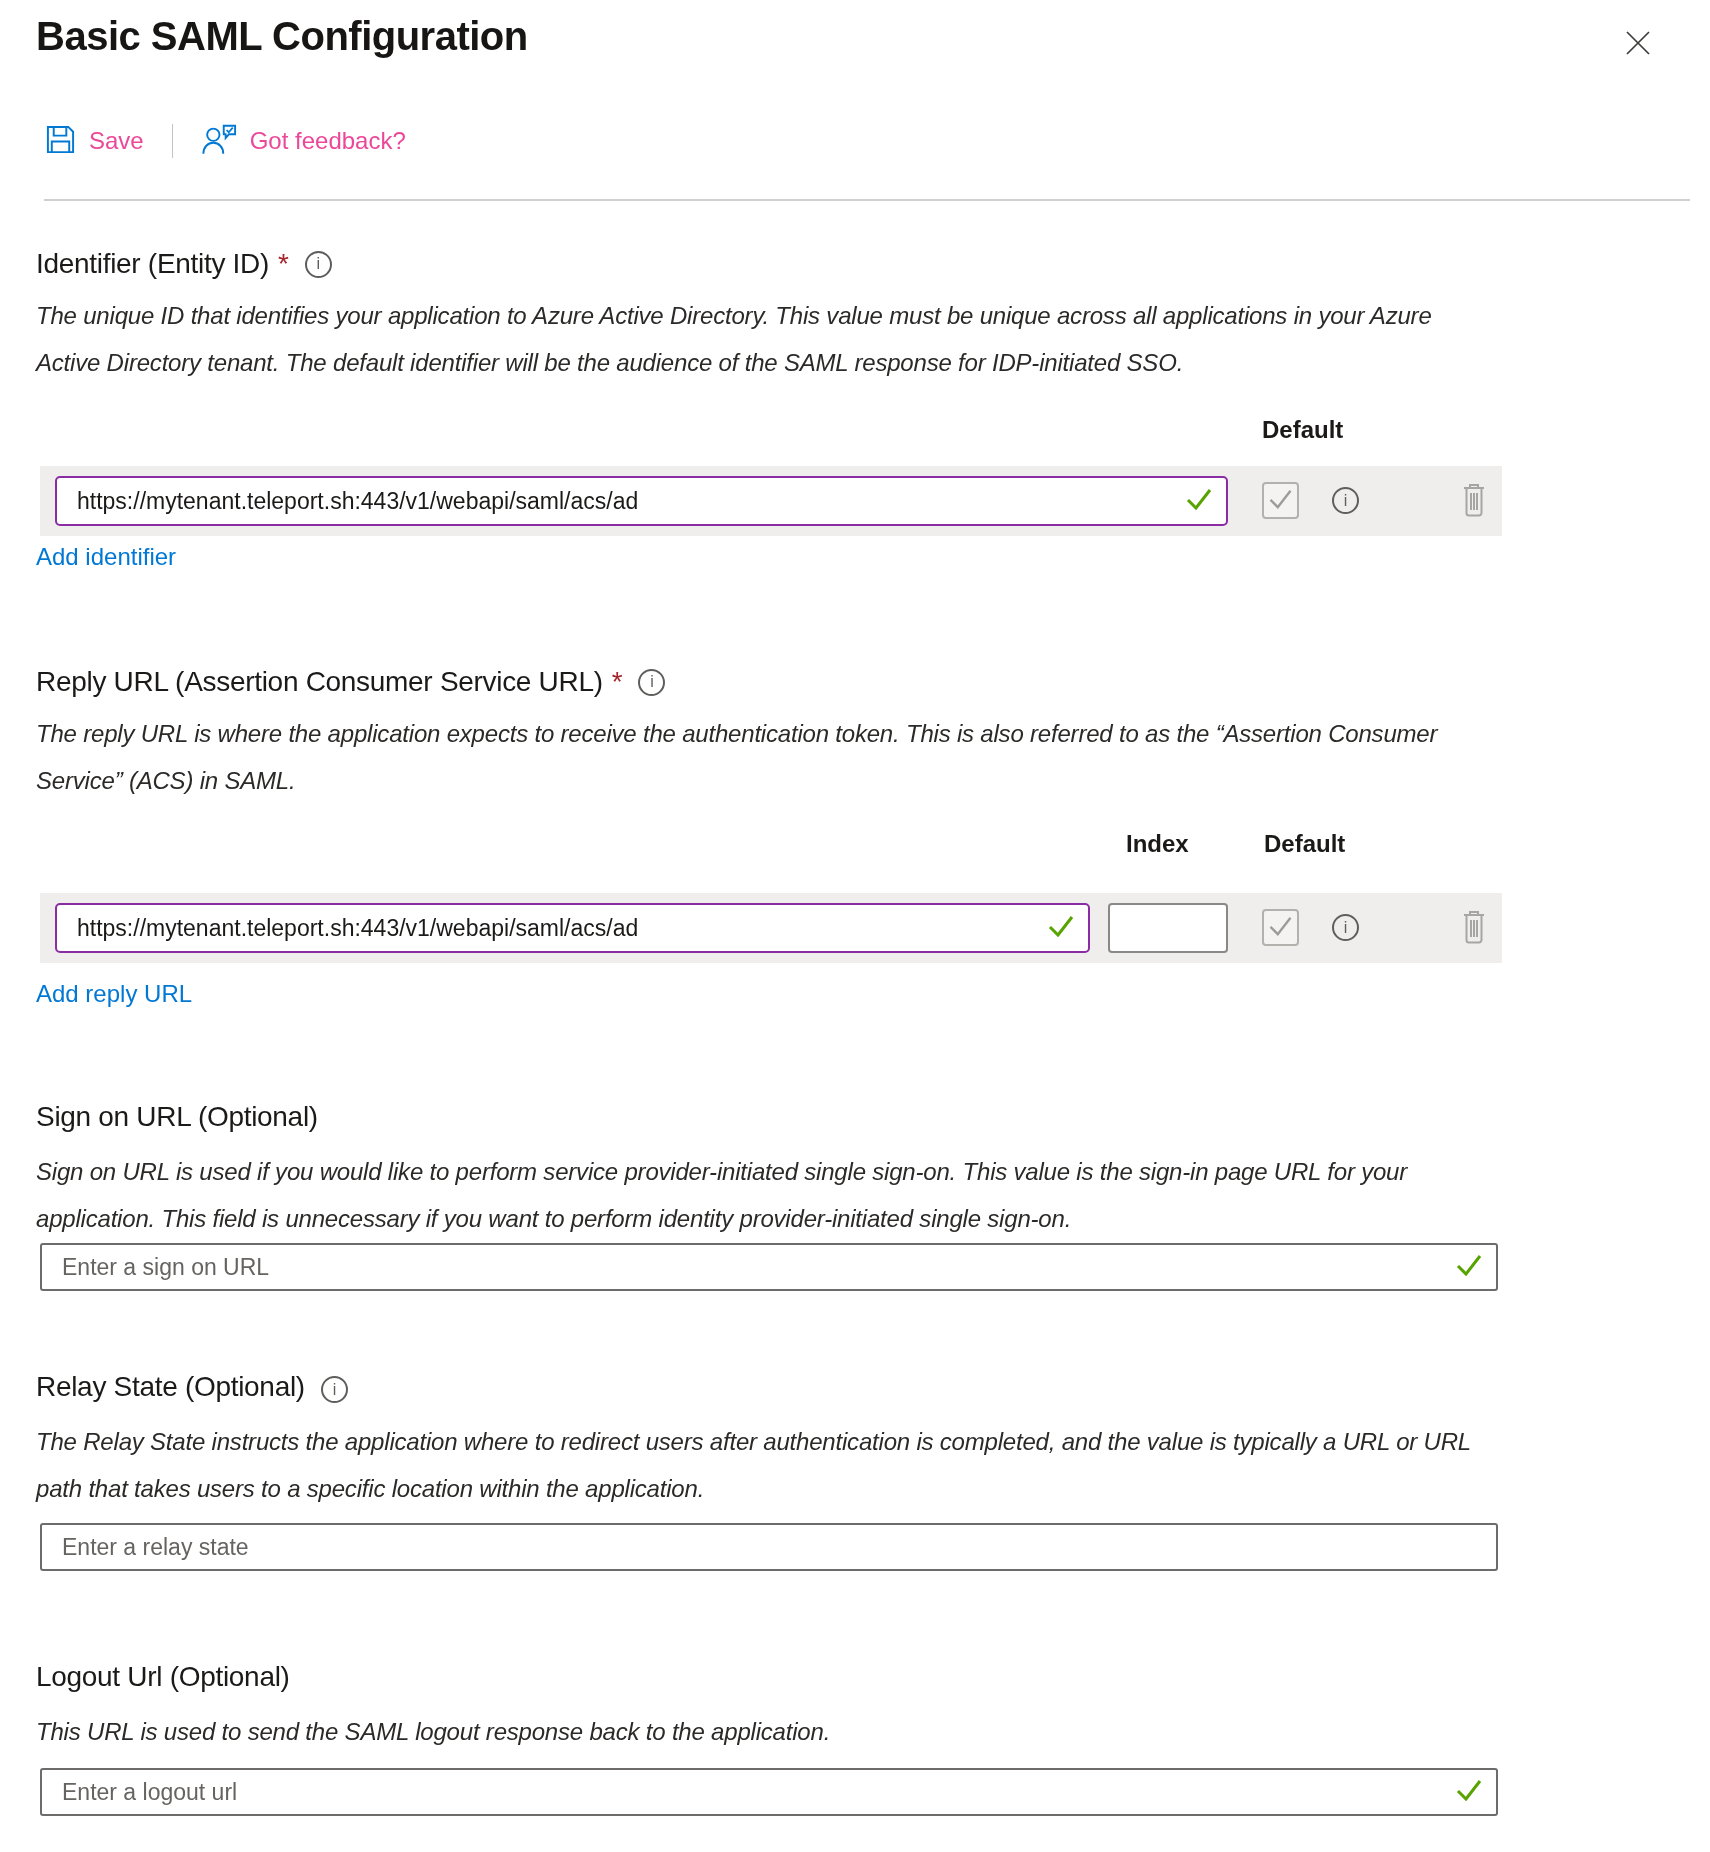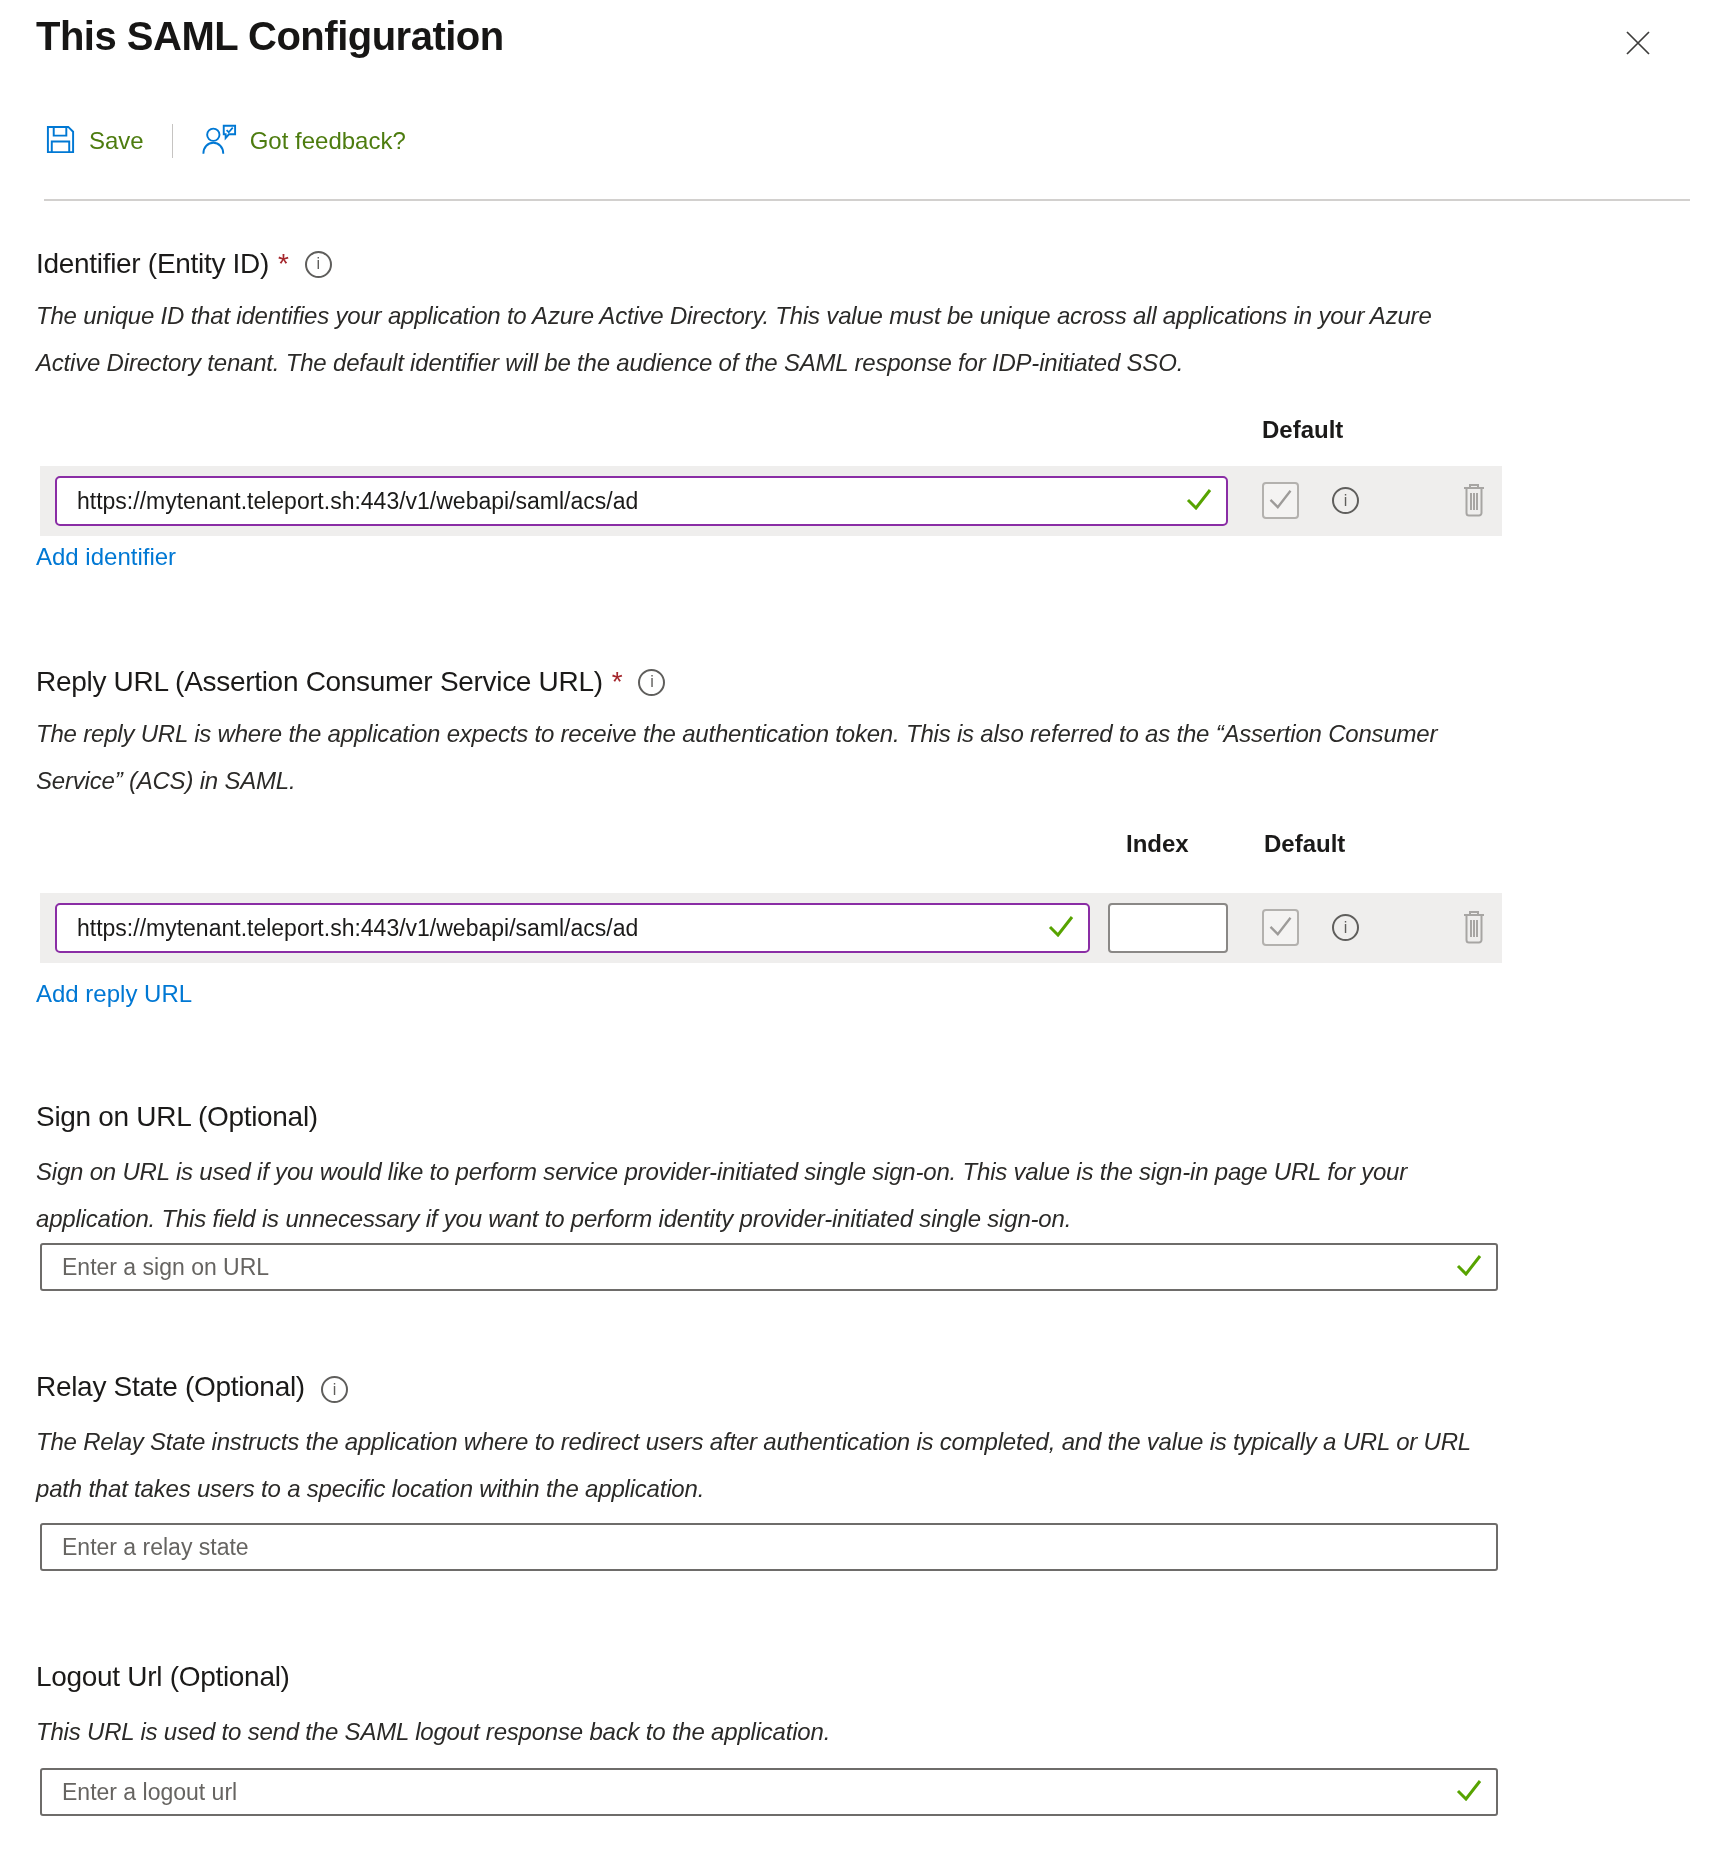--- a/index.html
+++ b/index.html
@@ -7,21 +7,21 @@
     position:relative;width:1710px;height:1852px;background:#fff;overflow:hidden;
     font-family:"Liberation Sans",sans-serif;color:#1b1a19;
   }
   .abs{position:absolute;}
 
   .title{left:36px;top:14px;font-size:40px;font-weight:700;letter-spacing:-0.5px;color:#171615;}
   .close-btn{left:1621px;top:28px;width:34px;height:34px;cursor:pointer;display:flex;align-items:center;justify-content:center;}
 
   .toolbar{left:45px;top:120px;height:42px;display:flex;align-items:center;}
   .tb-item{display:flex;align-items:center;gap:13px;cursor:pointer;}
-  .tb-label{font-size:24px;color:#4d7c0f;}
+  .tb-label{font-size:24px;color:#ec4899;}
   .tb-sep{width:1px;height:34px;background:#c6c4c2;margin:0 28px;}
 
   .hr{left:44px;top:199px;width:1646px;height:2px;background:#d2d0ce;}
 
   .sec-head{font-size:28px;font-weight:400;color:#1b1a19;display:flex;align-items:center;letter-spacing:-0.3px;}
   .req{color:#a4262c;margin-left:9px;font-size:28px;}
   .head-info{margin-left:16px;}
 
   .desc{font-size:24px;font-style:italic;color:#2b2a28;line-height:47px;letter-spacing:-0.2px;}
 
@@ -61,21 +61,21 @@
   .free-input input{
     flex:1;border:none;outline:none;background:transparent;font-family:"Liberation Sans",sans-serif;font-size:23px;color:#1b1a19;min-width:0;
   }
   .free-input input::placeholder, .url-field input::placeholder{color:#666461;opacity:1;}
 </style>
 </head>
 <body>
 
 <div class="panel">
 
-  <div class="abs title">This SAML Configuration</div>
+  <div class="abs title">Basic SAML Configuration</div>
 
   <div class="abs close-btn">
     <span>
       <svg width="30" height="30" viewBox="0 0 30 30">
           <path d="M4 4 L26 26 M26 4 L4 26" stroke="#3d3c3b" stroke-width="1.7" fill="none"></path>
         </svg>
     </span>
   </div>
 
   <div class="abs toolbar">

